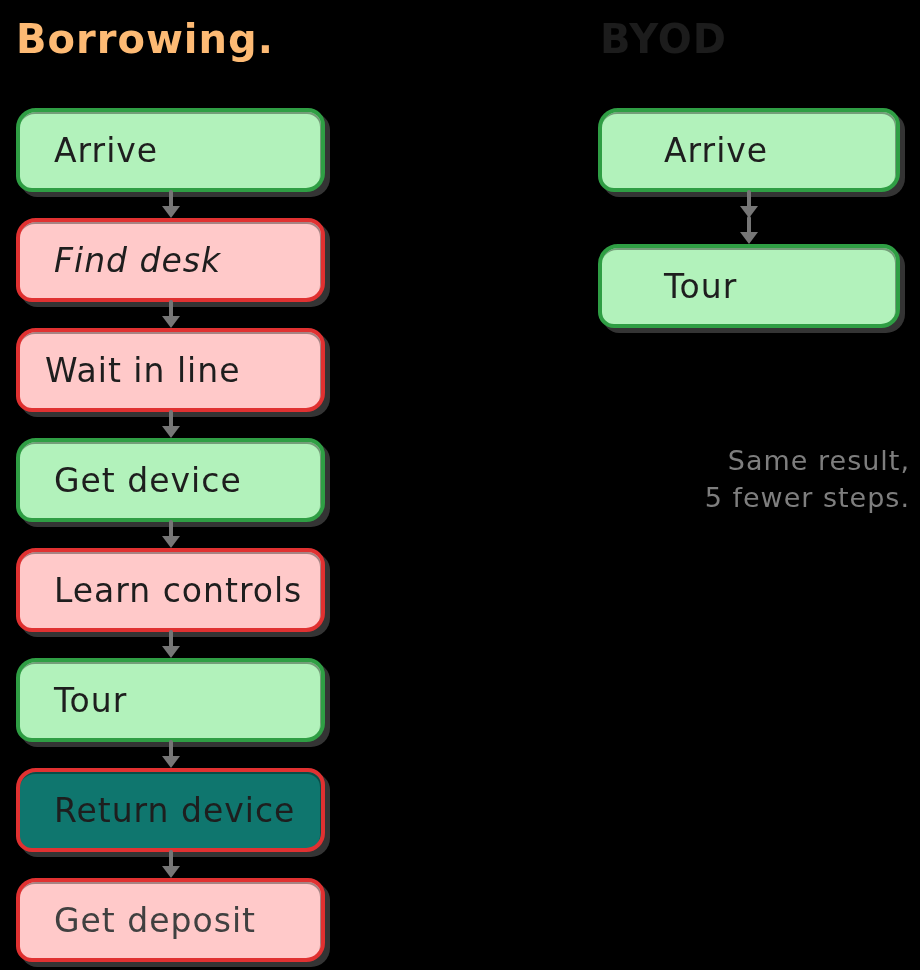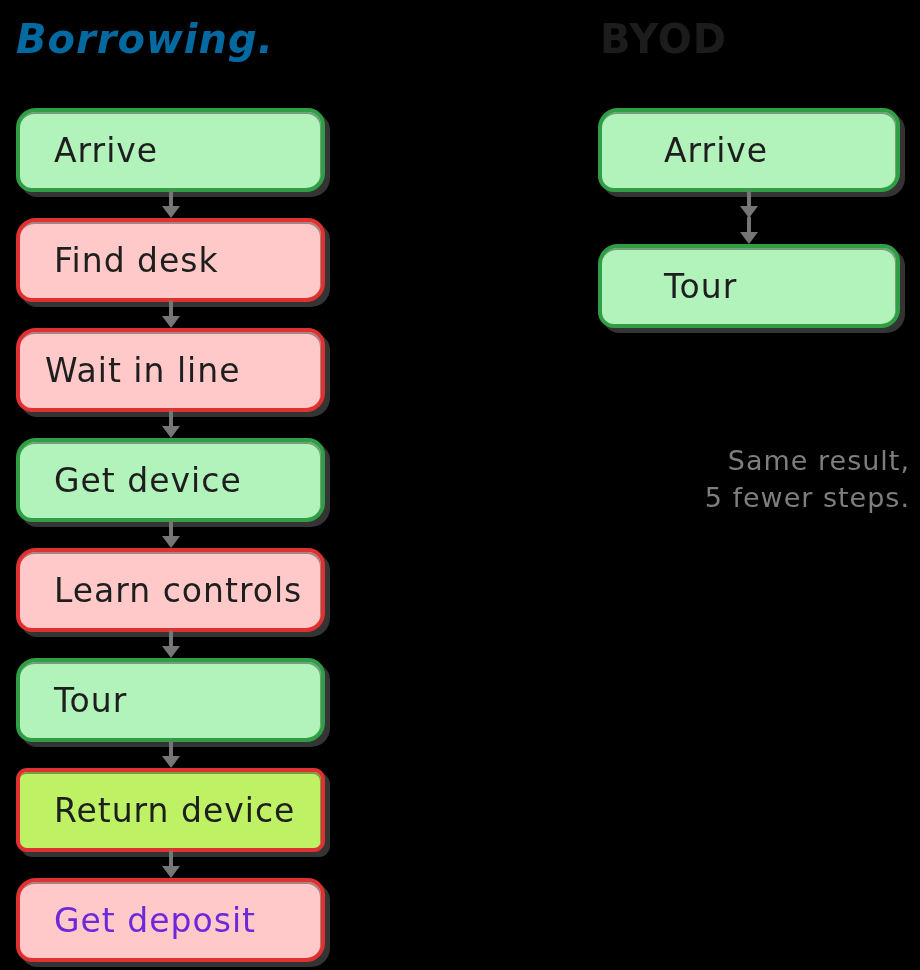--- a/index.html
+++ b/index.html
@@ -40,33 +40,33 @@
     position:absolute;left:588px;top:442px;width:322px;
     text-align:right;color:#7e7e7e;font-size:27px;line-height:37px;
     letter-spacing:1px;
   }
 </style>
 </head>
 <body>
 
 <div id="stage" style="background: rgb(0, 0, 0);">
 
-  <div id="left-title" class="flow-title" style="color: #0369a1; font-style: italic;">Borrowing.</div>
+  <div id="left-title" class="flow-title" style="color: #fdba74;">Borrowing.</div>
 
   <div id="right-title" class="flow-title" style="color: rgb(28, 28, 28);">BYOD</div>
 
   <div id="col-left" class="column">
       <div class="step-box" style="background: rgb(178, 242, 187); border-color: rgb(47, 158, 68);">
         <span class="label" style="color: rgb(30, 30, 30);">Arrive</span>
       </div>
       <div class="connector">
         <div class="line"></div>
         <div class="head"></div>
       </div>
-      <div class="step-box" style="background: rgb(255, 201, 201); border-color: rgb(224, 49, 49);">
+      <div class="step-box" style="background: rgb(255, 201, 201); border-color: rgb(224, 49, 49); font-style: italic;">
         <span class="label" style="color: rgb(30, 30, 30);">Find desk</span>
       </div>
       <div class="connector">
         <div class="line"></div>
         <div class="head"></div>
       </div>
       <div class="step-box" style="background: rgb(255, 201, 201); border-color: rgb(224, 49, 49); padding-left: 25px;">
         <span class="label" style="color: rgb(30, 30, 30);">Wait in line</span>
       </div>
       <div class="connector">
@@ -87,29 +87,29 @@
         <div class="line"></div>
         <div class="head"></div>
       </div>
       <div class="step-box" style="background: rgb(178, 242, 187); border-color: rgb(47, 158, 68);">
         <span class="label" style="color: rgb(30, 30, 30);">Tour</span>
       </div>
       <div class="connector">
         <div class="line"></div>
         <div class="head"></div>
       </div>
-      <div class="step-box" style="background: #bef264; border-color: rgb(224, 49, 49); border-radius: 11px;">
+      <div class="step-box" style="background: #0f766e; border-color: rgb(224, 49, 49);">
         <span class="label" style="color: rgb(30, 30, 30);">Return device</span>
       </div>
       <div class="connector">
         <div class="line"></div>
         <div class="head"></div>
       </div>
       <div class="step-box" style="background: rgb(255, 201, 201); border-color: rgb(224, 49, 49);">
-        <span class="label" style="color: #6d28d9;">Get deposit</span>
+        <span class="label" style="color: #404040;">Get deposit</span>
       </div>
     </div>
 
   <div id="col-right" class="column">
       <div class="step-box" style="background: rgb(178, 242, 187); border-color: rgb(47, 158, 68);">
         <span class="label" style="color: rgb(30, 30, 30);">Arrive</span>
       </div>
       <div class="connector">
         <div class="line"></div>
         <div class="head"></div>

